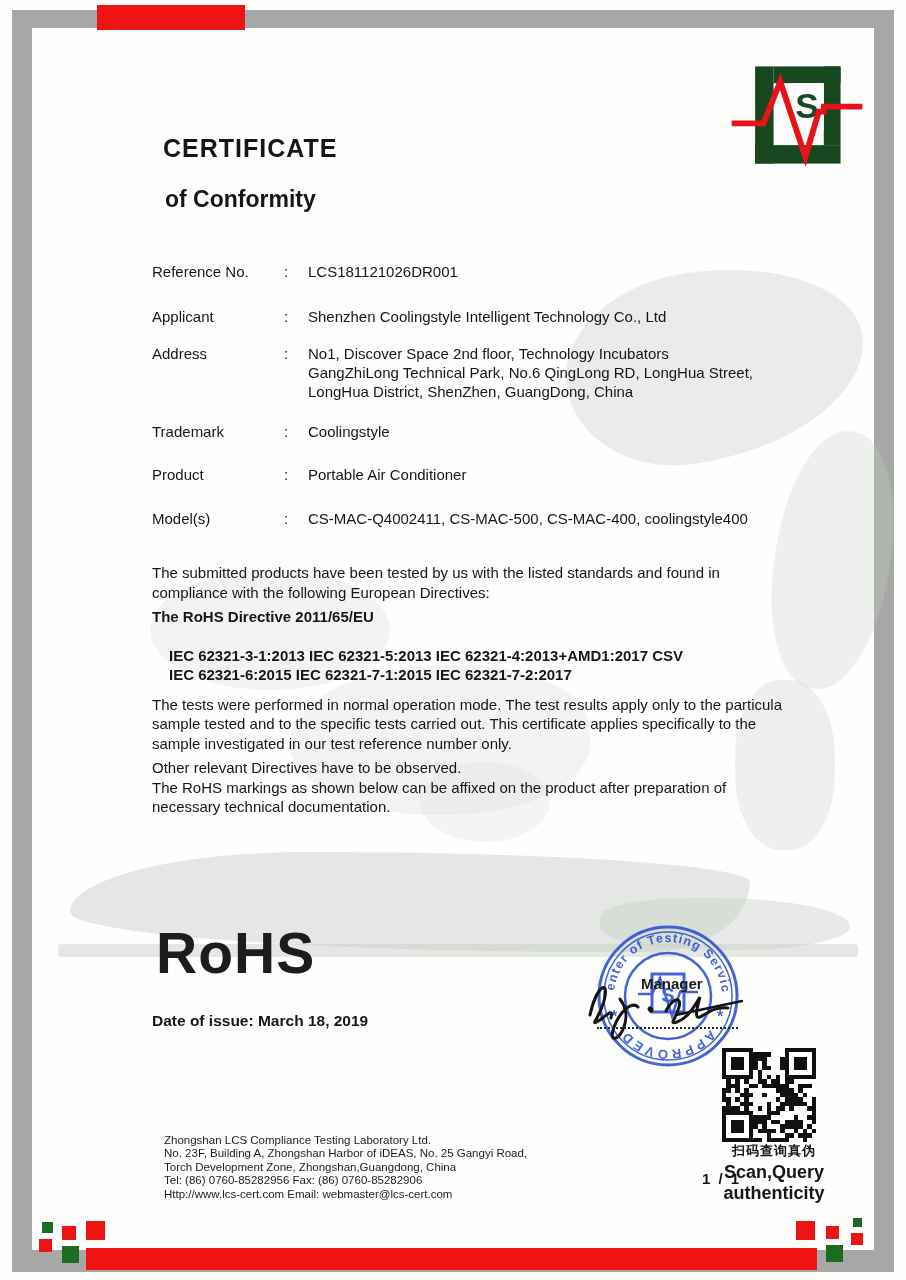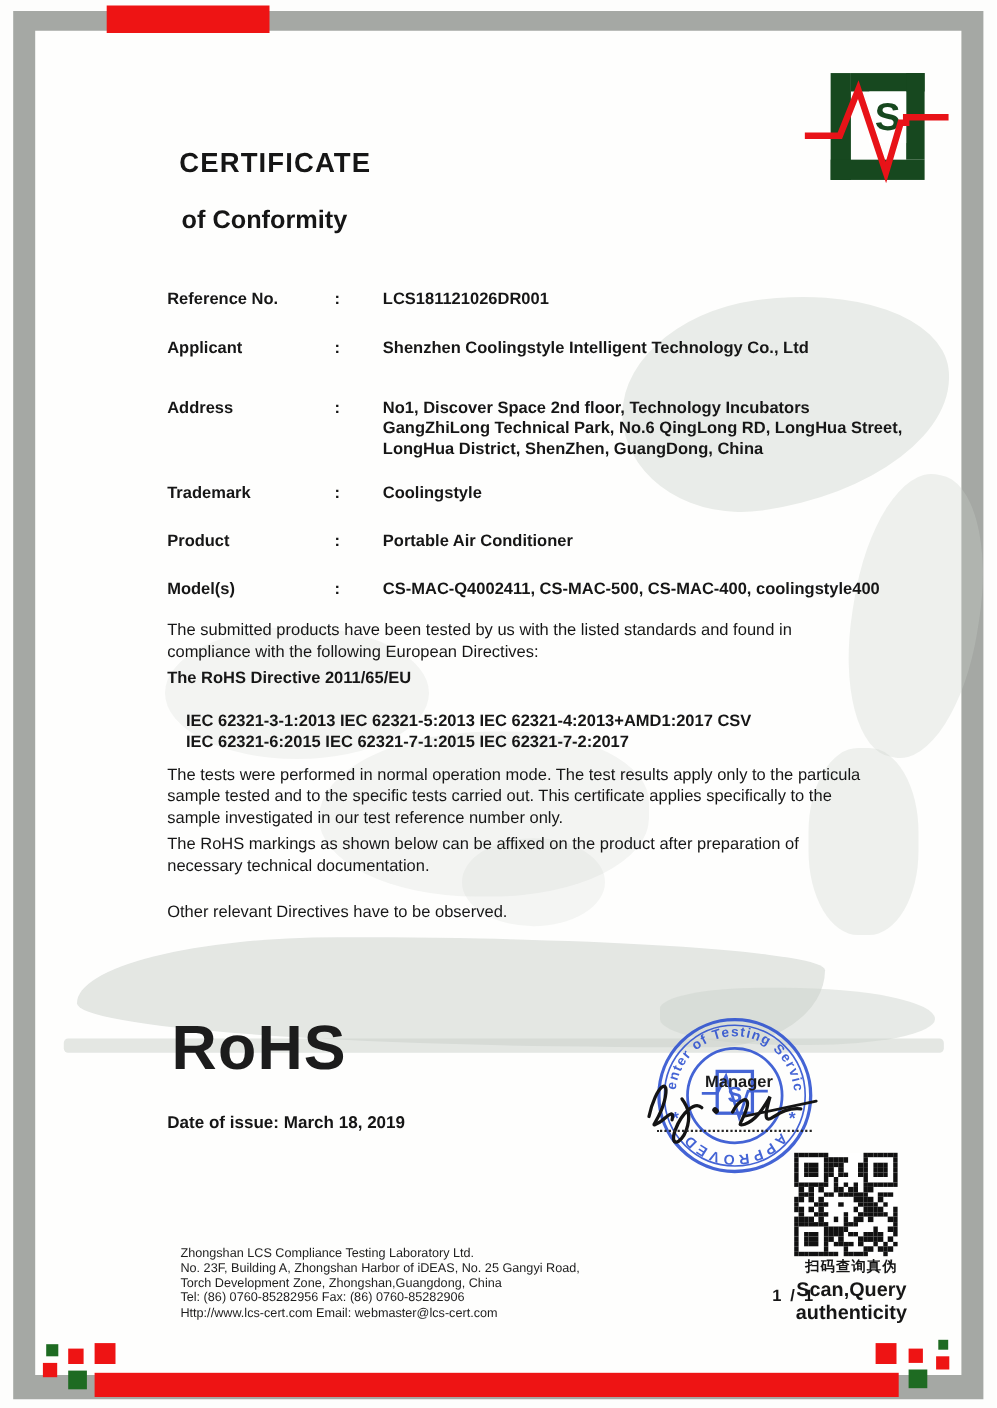--- a/index.html
+++ b/index.html
@@ -26,22 +26,22 @@
   .blob-i{left:420px;top:762px;width:130px;height:80px;opacity:.18;border-radius:50%;}
 
   .red-accent-top{position:absolute;left:97px;top:5px;width:148px;height:25px;background:#ee1414;}
 
   .logo{position:absolute;left:730px;top:56px;width:134px;height:118px;}
 
   .title{position:absolute;left:163px;top:134px;font-size:25px;font-weight:700;letter-spacing:1px;}
   .subtitle{position:absolute;left:165px;top:186px;font-size:23px;font-weight:700;}
 
   .fields{position:absolute;left:152px;top:262px;width:700px;}
-  .frow{display:grid;grid-template-columns:132px 24px 1fr;font-size:15px;font-weight:700;line-height:19px;gap:20px;}
-  .frow.m1{margin-bottom:26px;} .frow.m2{margin-bottom:35px;} .frow.m3{margin-bottom:21px;}
+  .frow{display:grid;grid-template-columns:132px 24px 1fr;font-size:15px;font-weight:400;line-height:19px;}
+  .frow.m1{margin-bottom:26px;} .frow.m2{margin-bottom:18px;} .frow.m3{margin-bottom:21px;}
   .frow.m4{margin-bottom:24px;} .frow.m5{margin-bottom:25px;}
   .preline{white-space:pre-line;}
 
   .paras{position:absolute;left:152px;top:563px;width:698px;font-size:15px;line-height:19.5px;}
   .paras .b{font-weight:700;}
   .p-intro{margin:0 0 5px 0;} .p-directive{margin:0 0 19px 0;} .p-standards{margin:0 0 10px 17px;}
   .p-tests{margin:0 0 5px 0;} .p-markings{margin:0 0 23px 0;} .p-other{margin:0;}
 
   .rohs{position:absolute;left:156px;top:920px;font-size:57px;font-weight:700;letter-spacing:1px;color:#1c1c1c;}
   .doi{position:absolute;left:152px;top:1012px;font-size:15.5px;font-weight:700;}
@@ -138,23 +138,23 @@
 
   <div class="paras">
     <p class="preline p-intro">The submitted products have been tested by us with the listed standards and found in
 compliance with the following European Directives:</p>
     <p class="preline p-directive b">The RoHS Directive 2011/65/EU</p>
     <p class="preline p-standards b">IEC 62321-3-1:2013  IEC 62321-5:2013  IEC 62321-4:2013+AMD1:2017 CSV
 IEC 62321-6:2015  IEC 62321-7-1:2015  IEC 62321-7-2:2017</p>
     <p class="preline p-tests">The tests were performed in normal operation mode. The test results apply only to the particula
 sample tested and to the specific tests carried out. This certificate applies specifically to the
 sample investigated in our test reference number only.</p>
+    <p class="preline p-other">Other relevant Directives have to be observed.</p>
     <p class="preline p-markings">The RoHS markings as shown below can be affixed on the product after preparation of
 necessary technical documentation.</p>
-    <p class="preline p-other">Other relevant Directives have to be observed.</p>
   </div>
 
   <div class="rohs">RoHS</div>
   <div class="doi">Date of issue: March 18, 2019</div>
 
   <svg class="stamp" viewBox="0 0 148 148">
     <defs>
       <path id="arcTop" d="M 20 74 A 54 54 0 0 1 128 74"></path>
     </defs>
     <circle cx="74" cy="74" r="69" fill="none" stroke="#2b4fd0" stroke-width="3"></circle>

